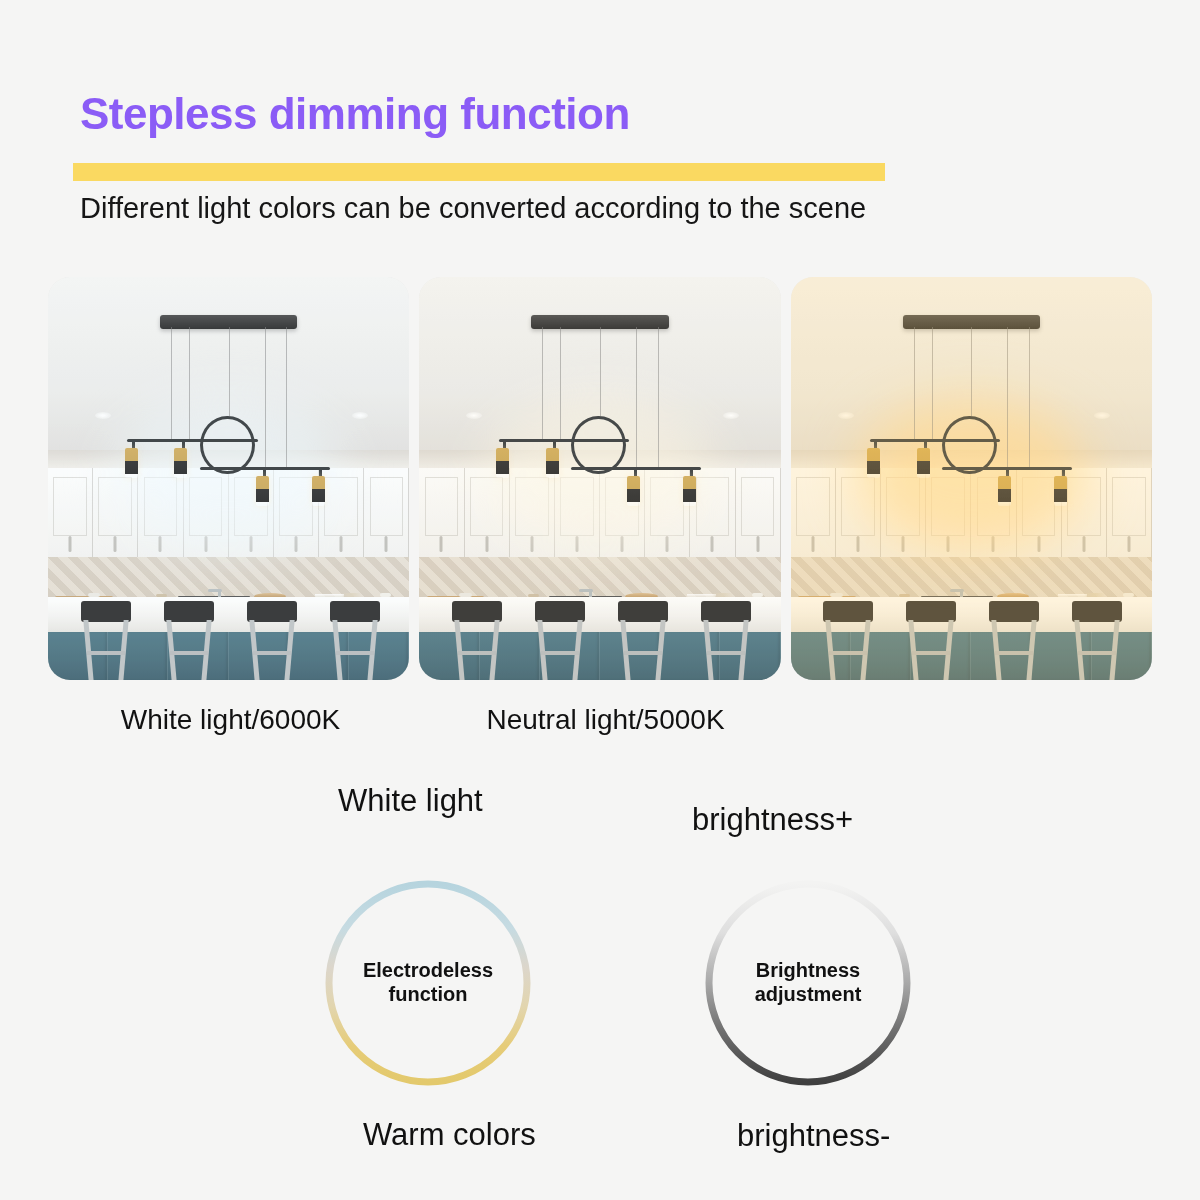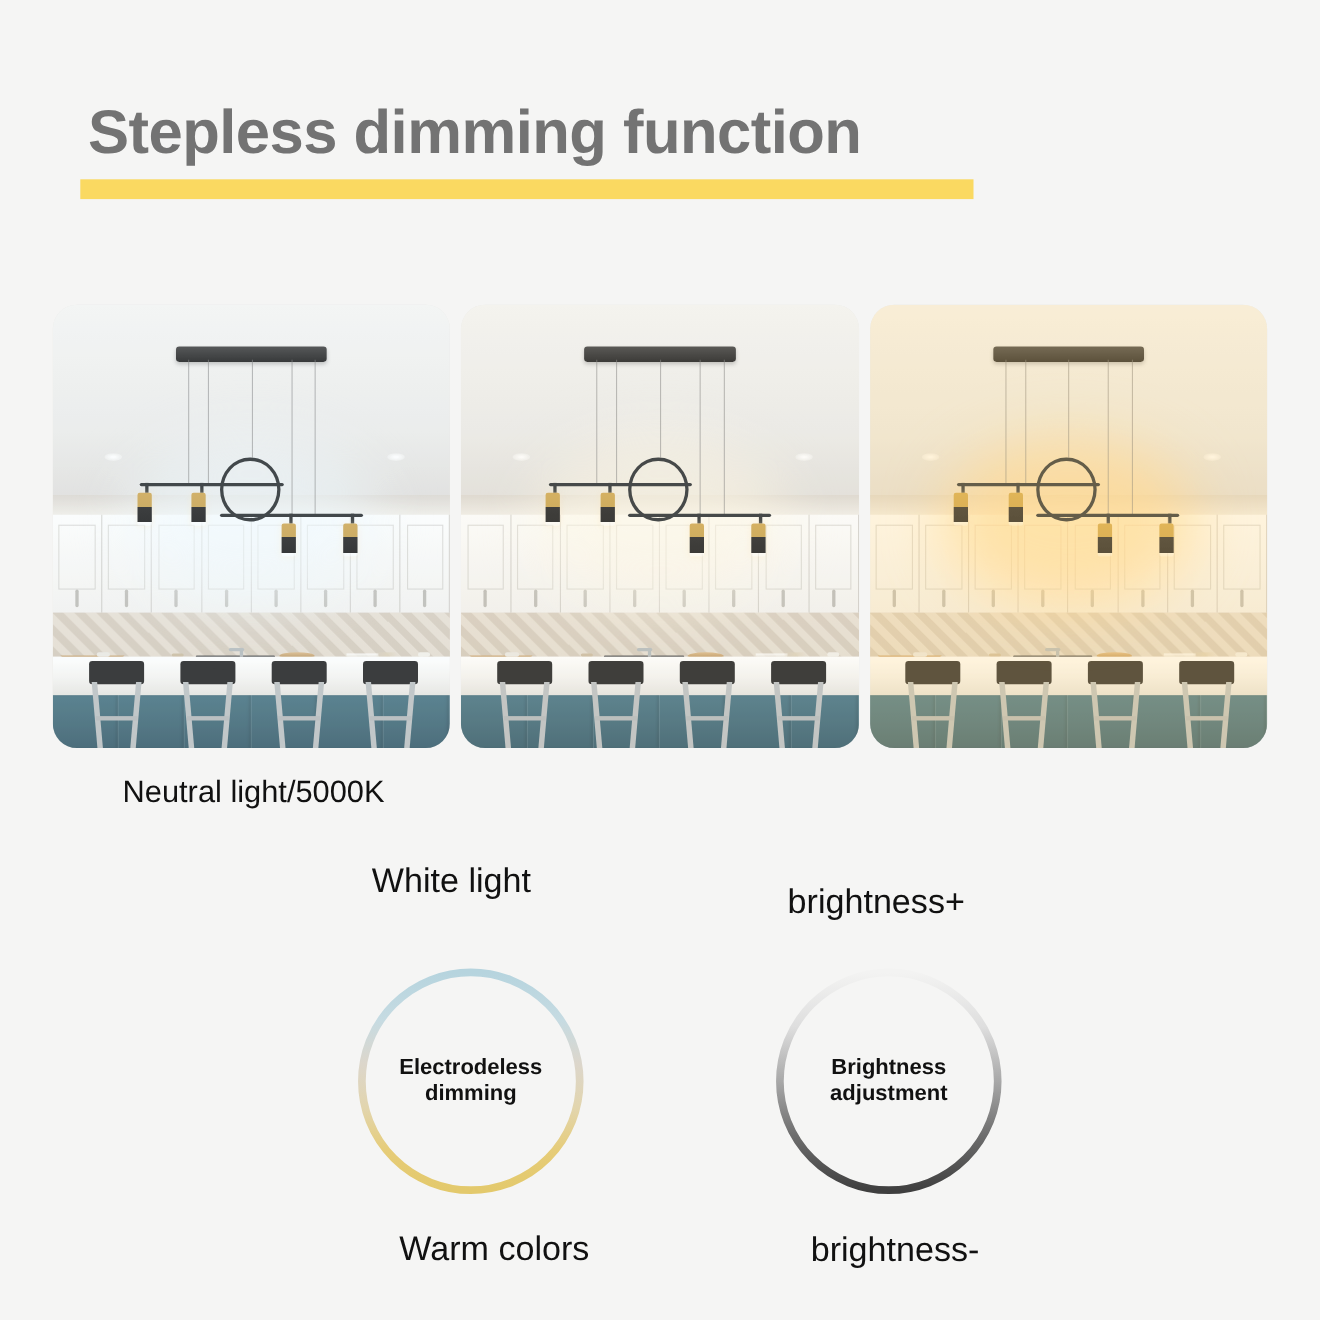--- a/index.html
+++ b/index.html
@@ -9,22 +9,22 @@
     font-family:"Liberation Sans","DejaVu Sans",sans-serif;
     color:#111;
     overflow:hidden;
     position:relative;
   }
   .page{position:absolute;inset:0;}
 
   
   .title{
     position:absolute;left:80px;top:92px;
-    font-size:56px;font-weight:bold;letter-spacing:-0.5px;
-    line-height:1;color:#737373;white-space:nowrap;
+    font-size:44px;font-weight:bold;letter-spacing:-0.5px;
+    line-height:1;color:#8b5cf6;white-space:nowrap;
   }
   .title-underline{
     position:absolute;left:73px;top:163px;
     width:812px;height:18px;background:#fad961;
   }
   .subtitle{
     position:absolute;left:80px;top:192px;
     font-size:29px;font-weight:400;color:#161616;white-space:nowrap;
   }
 
@@ -133,30 +133,31 @@
   .ring-svg{position:absolute;inset:0;width:100%;height:100%;}
   .ring-label{
     position:absolute;left:0;right:0;top:50%;transform:translateY(-50%);
     text-align:center;font-size:20px;font-weight:bold;line-height:1.18;color:#111;
   }
 
   .dlabel{position:absolute;font-size:31px;color:#111;white-space:nowrap;}
   .dlabel.lbl-white{left:338px;top:3px;}
   .dlabel.lbl-neutral{left:97px;top:178px;}
   .dlabel.lbl-warm{left:363px;top:337px;}
-  .dlabel.lbl-bplus{left:716px;top:22px;}
+  .dlabel.lbl-bplus{left:692px;top:22px;}
   .dlabel.lbl-bminus{left:737px;top:338px;}
 </style>
 </head>
 <body style="background: rgb(245, 245, 244);">
 
 <div class="page">
 
   <div class="title">Stepless dimming function</div>
   <div class="title-underline" style="background: rgb(250, 217, 97);"></div>
+  <div class="subtitle">Different light colors can be converted according to the scene</div>
 
   <div class="panels">
 
     <div class="panel p-white">
       <div class="scene">
         <div class="ceiling"></div>
         <div class="recessed" style="left:13%;top:33.5%;"></div>
         <div class="recessed" style="left:84%;top:33.5%;"></div>
         <div class="soffit"></div>
         <div class="cabinets">
@@ -469,20 +470,21 @@
           <div class="pend" style="left:35%;top:42.5%;"></div>
           <div class="pend" style="left:57.5%;top:49.4%;"></div>
           <div class="pend" style="left:73%;top:49.4%;"></div>
         </div>
       </div>
       <div class="tint"></div>
     </div>
   </div>
 
   <div class="captions">
+    <div class="caption">White light/6000K</div>
     <div class="caption">Neutral light/5000K</div>
   </div>
 
   <div class="diagrams">
 
     <div class="dlabel lbl-white">White light</div>
     <div class="dlabel lbl-warm">Warm colors</div>
 
     <div class="circle-wrap left">
       <svg class="ring-svg" viewBox="0 0 210 210">
@@ -493,21 +495,21 @@
             <stop offset="42%" stop-color="#dcd6cb"></stop>
             <stop offset="62%" stop-color="#e2d5ae"></stop>
             <stop offset="82%" stop-color="#e6cc78"></stop>
             <stop offset="100%" stop-color="#e3c96c"></stop>
           </linearGradient>
         </defs>
         <circle cx="105" cy="105" r="99" fill="none" stroke="url(#ctGrad)" stroke-width="7"></circle>
       </svg>
       <div class="ring-label">
         <span>Electrodeless</span><br>
-        <span>dimming</span>
+        <span>function</span>
       </div>
     </div>
 
     <div class="dlabel lbl-bplus">brightness+</div>
     <div class="dlabel lbl-bminus">brightness-</div>
 
     <div class="circle-wrap right">
       <svg class="ring-svg" viewBox="0 0 210 210">
         <defs>
           <linearGradient id="brGrad" x1="0.5" y1="0" x2="0.5" y2="1">

